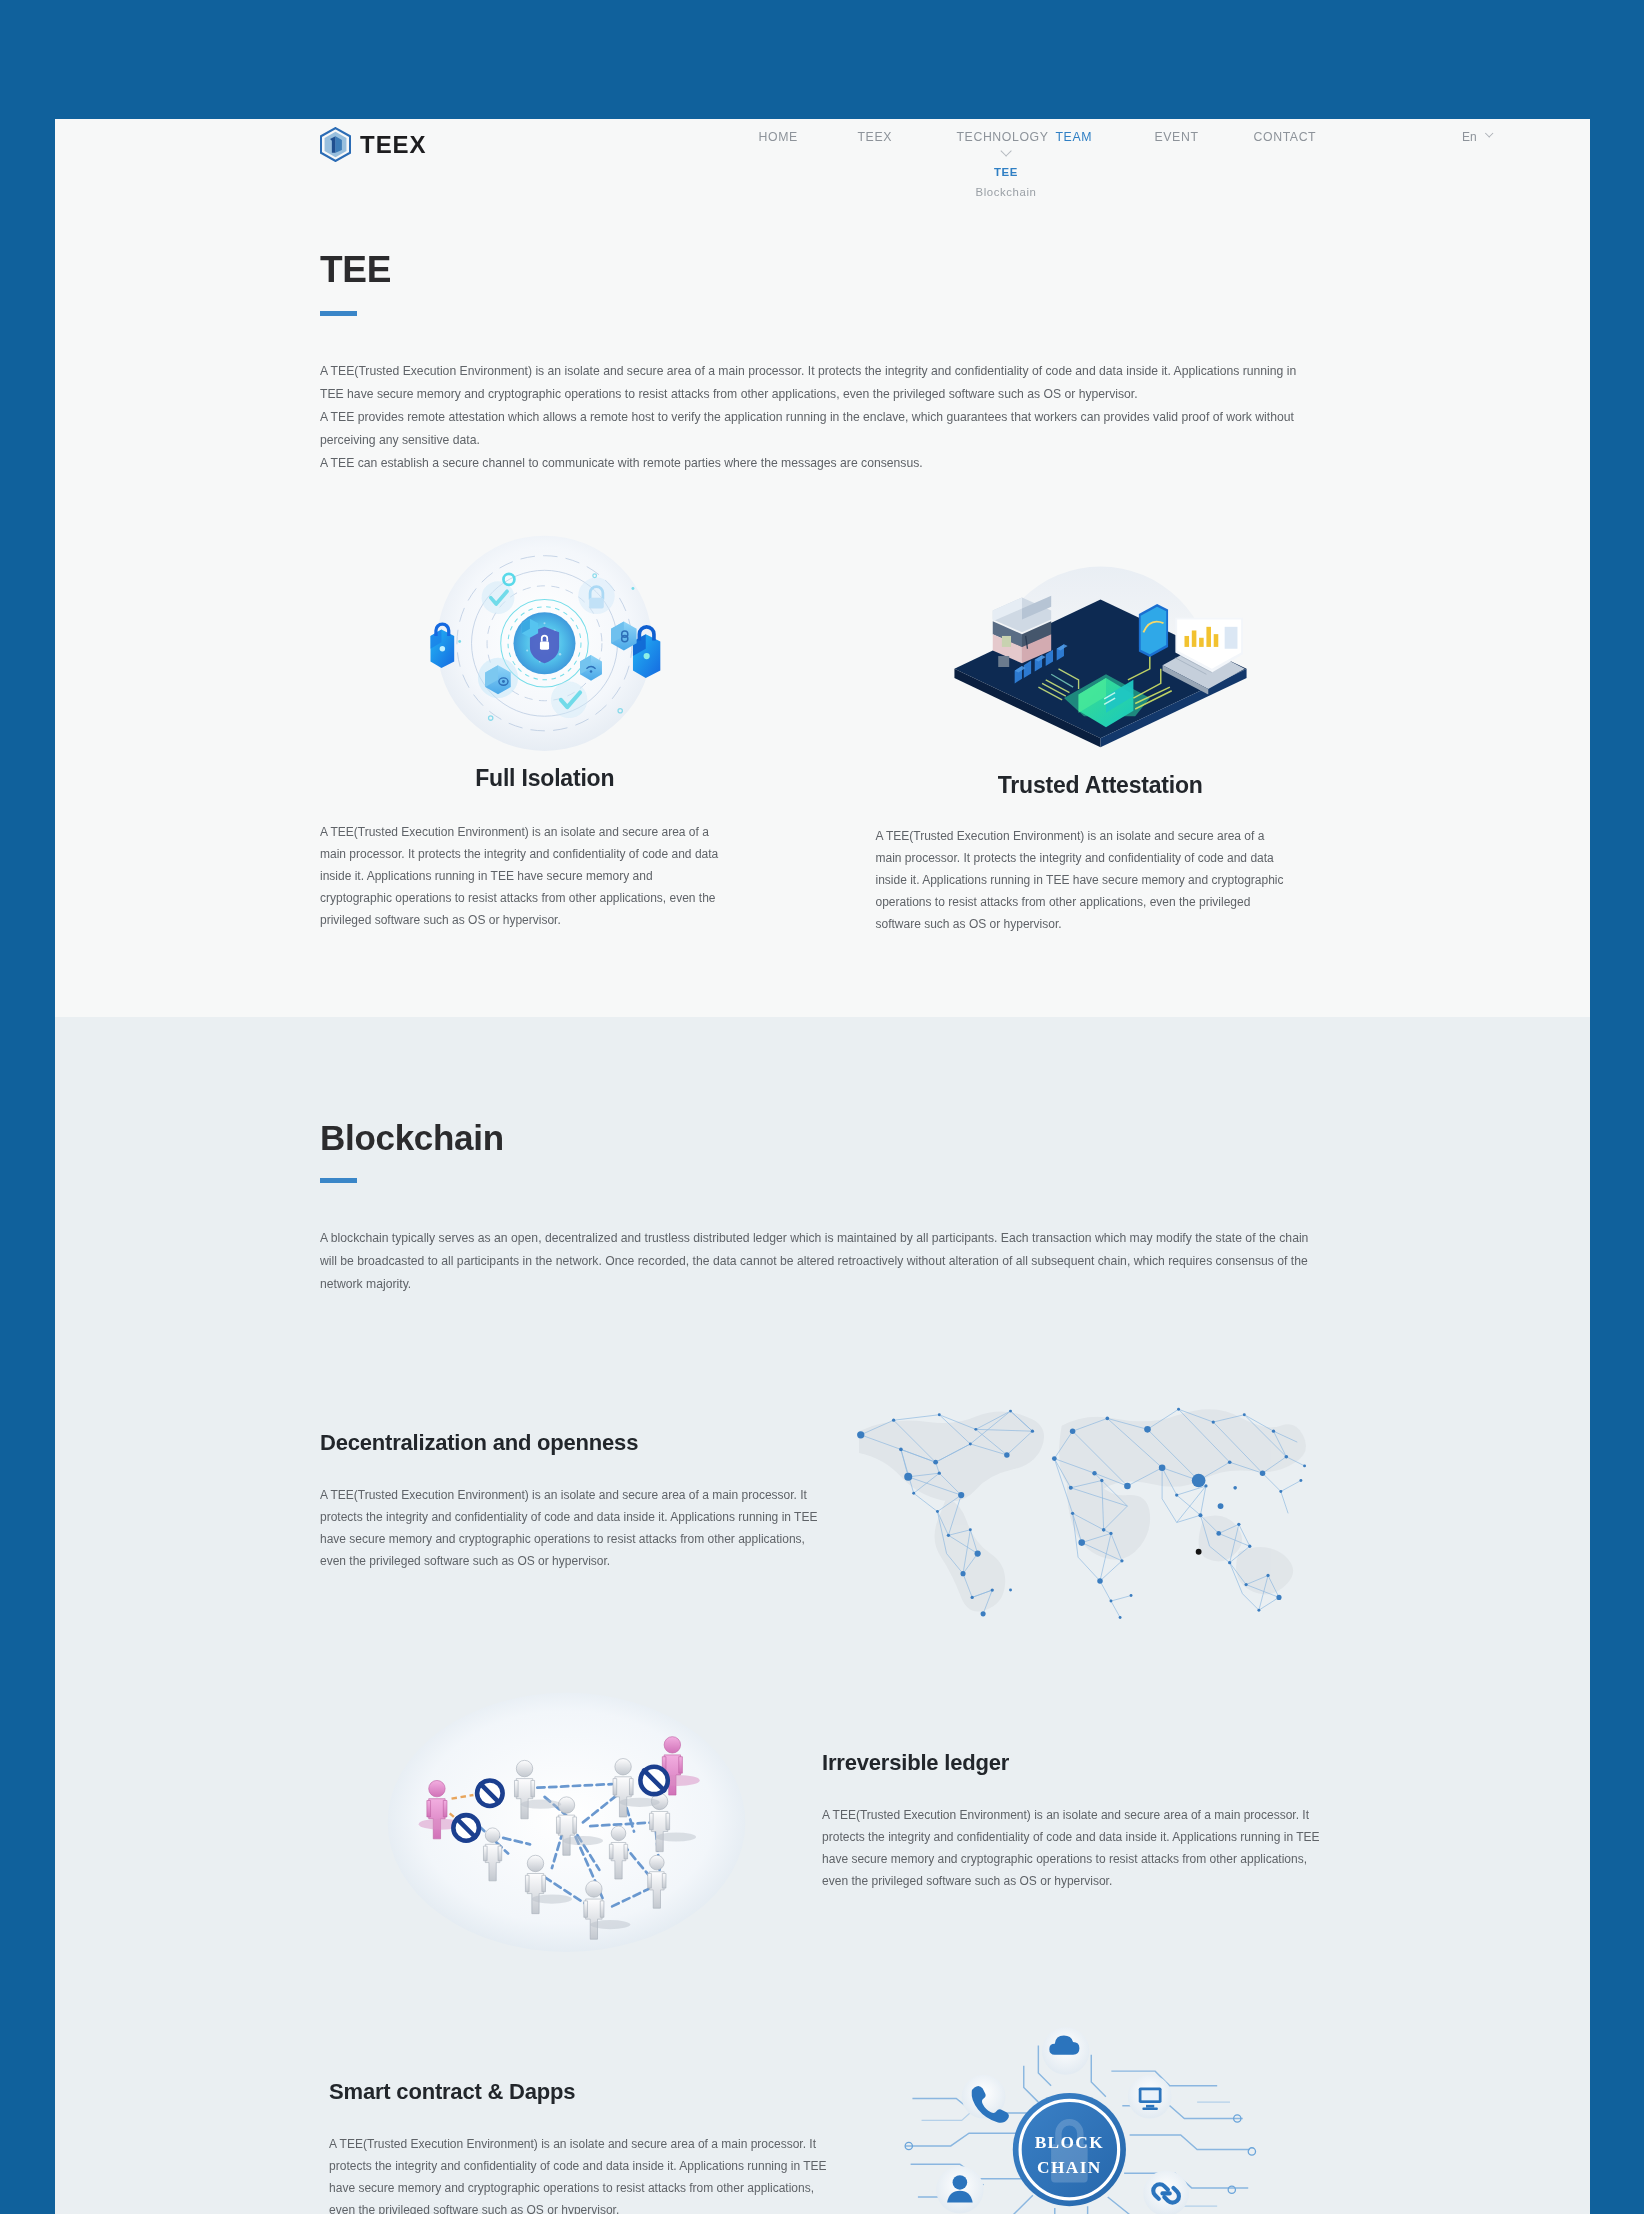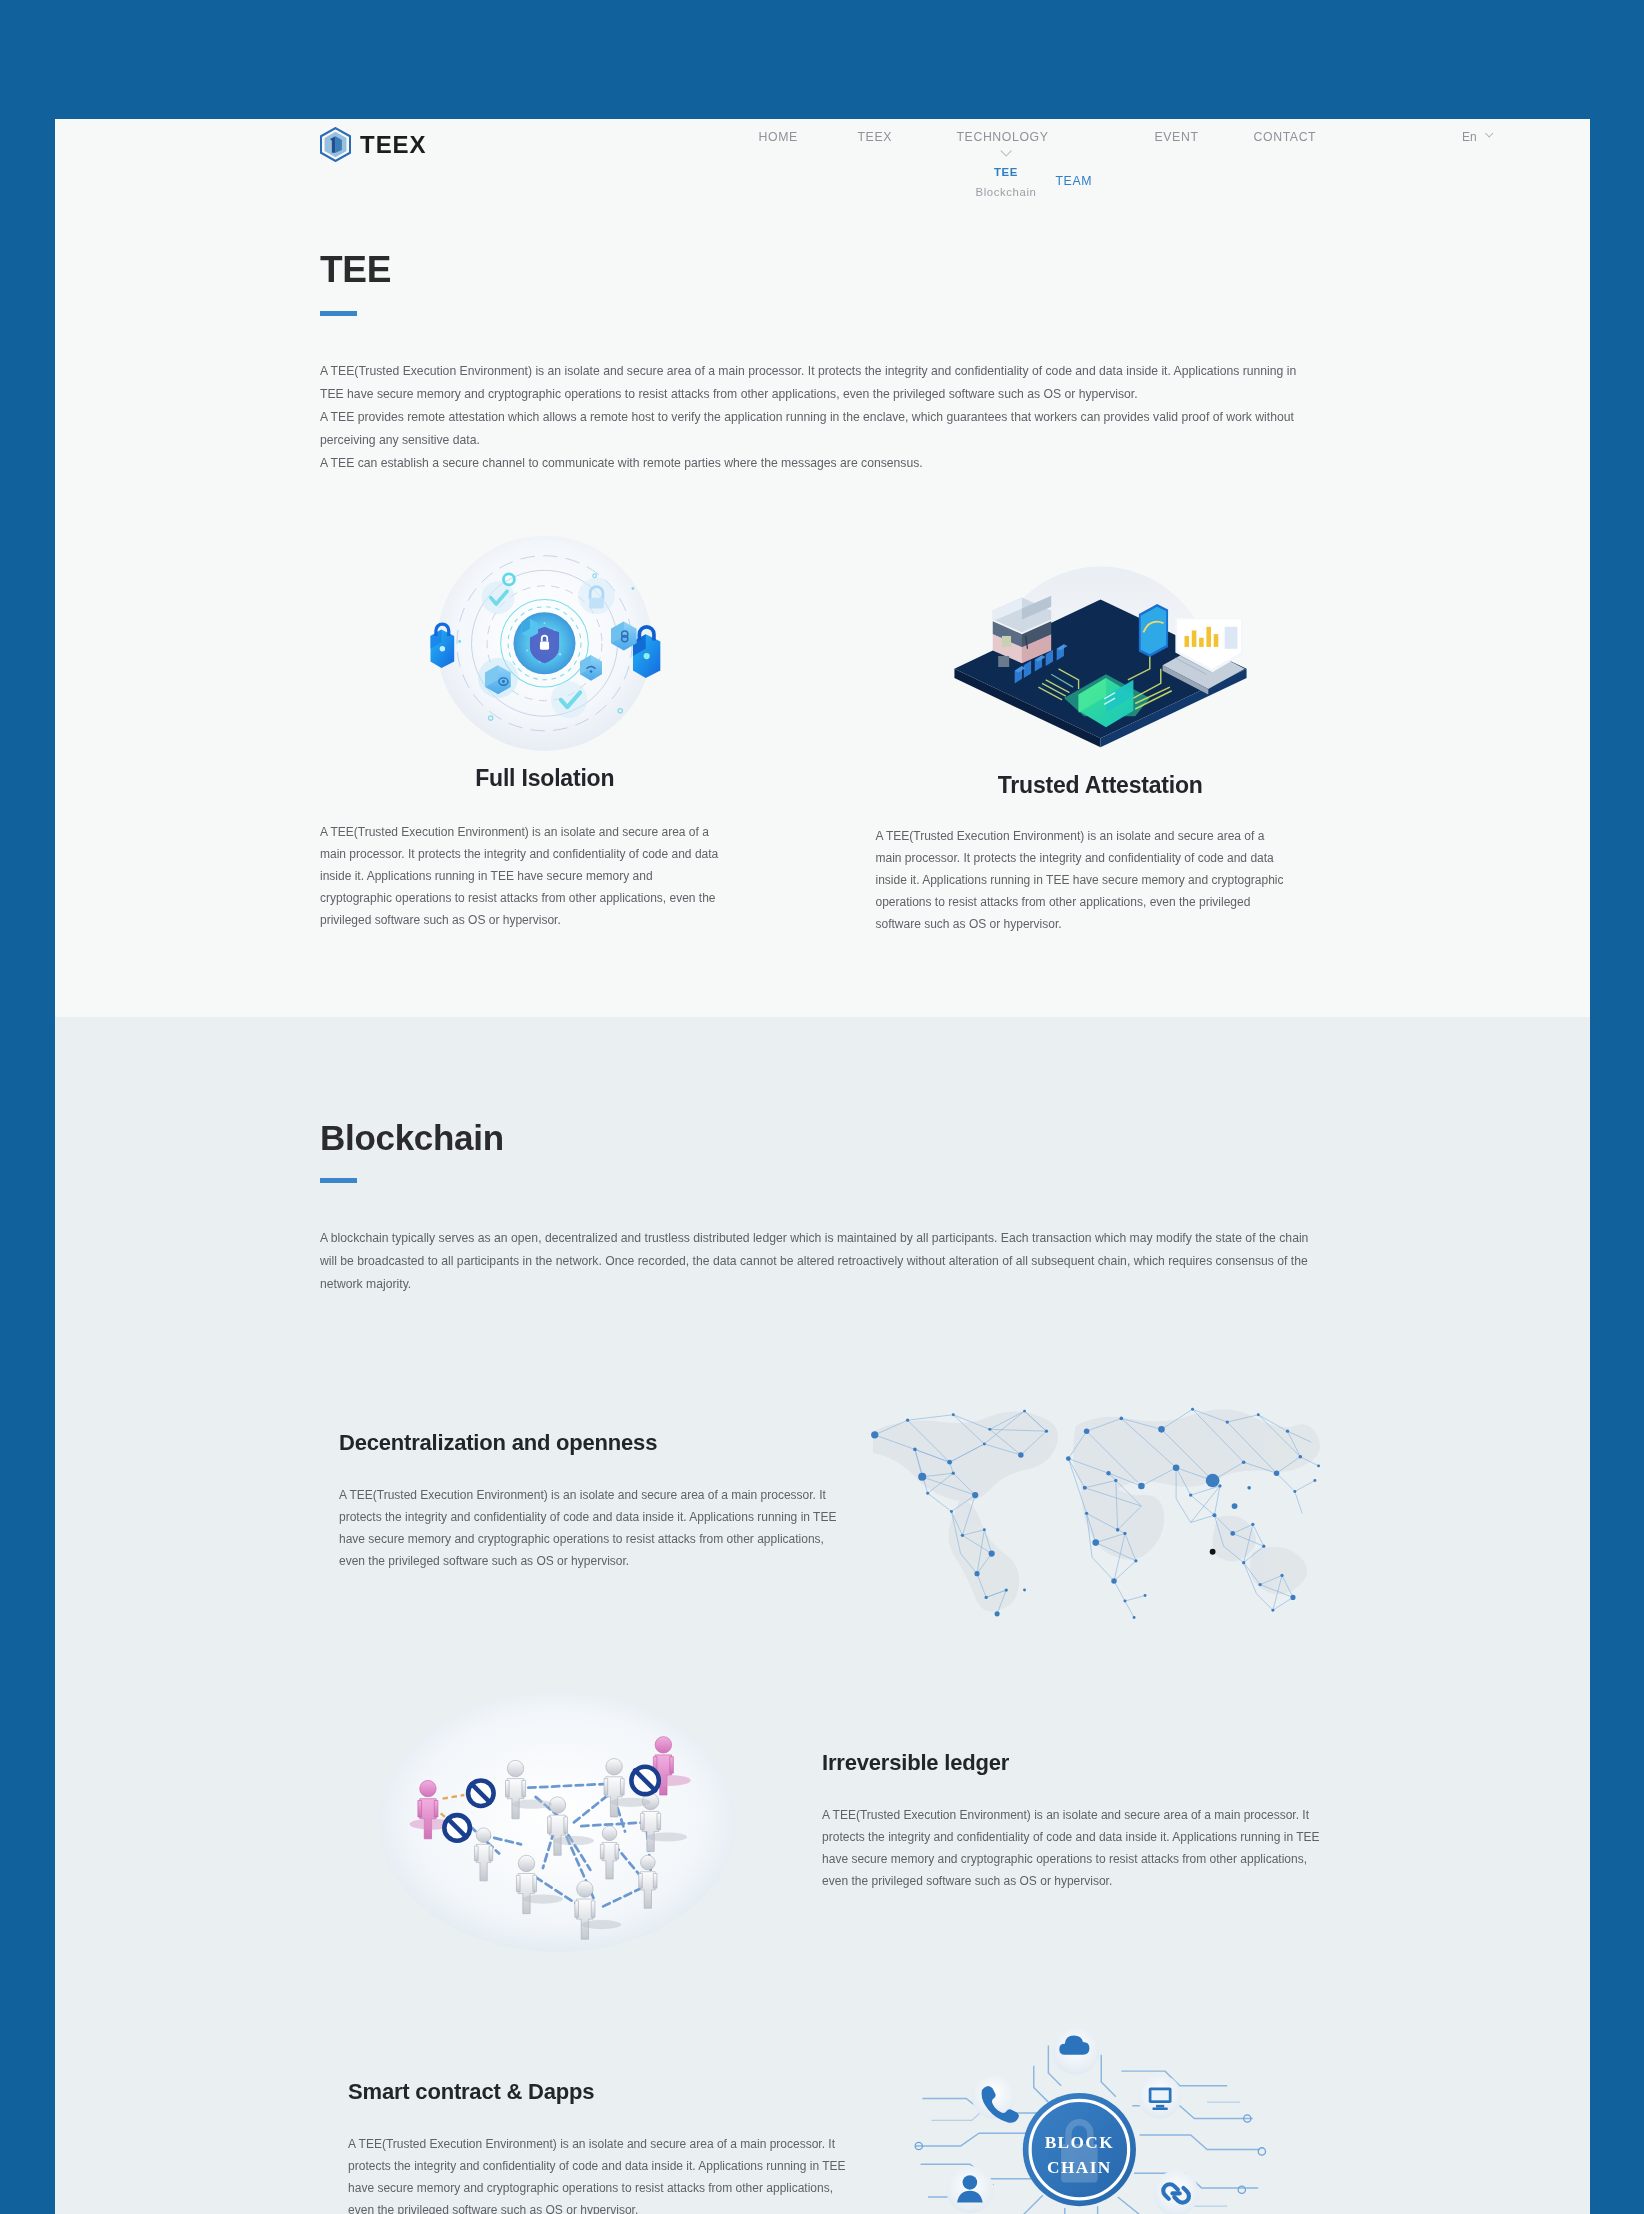--- a/index.html
+++ b/index.html
@@ -46,21 +46,21 @@
   }
   .nav-item {
     position: relative;
     width: 99px;
     font-size: 12.3px;
     letter-spacing: 0.6px;
     color: #8d939a;
     cursor: pointer;
     padding-top: 2.7px;
   }
-  .nav-item.active { color: #2f7fc4; margin-top: 44px; }
+  .nav-item.active { color: #2f7fc4; }
   .nav-sub {
     position: absolute;
     top: 20px; left: 0; right: 0;
     display: flex; flex-direction: column; align-items: center;
   }
   .chev {
     display: block;
     width: 8.2px; height: 8.2px;
     border-right: 1.3px solid #b4b9bf;
     border-bottom: 1.3px solid #b4b9bf;
@@ -117,21 +117,21 @@
     margin-top: 29px; font-size: 12px; line-height: 22px; color: #5f6368;
     width: 407px;
   }
   .card.c2 .card-figure { margin-bottom: -1.8px; }
   .card.c2 .card-title { margin-top: 14.6px; }
   .card.c2 .card-body { margin-top: 25.6px; width: 411px; }
 
   
   .row { display: flex; align-items: center; margin-top: 64px; }
   .row.r1 { margin-top: 82px; }
-  .row-text { width: 512px; margin-left: 19px; }
+  .row-text { width: 512px; }
   .row-text h3 {
     font-size: 22px; font-weight: 700; color: #22262b; letter-spacing: -0.2px;
   }
   .row-text p {
     margin-top: 27.4px; font-size: 12px; line-height: 22px; color: #5f6368;
     width: 507px;
   }
   .row-fig { flex: 1; display: flex; justify-content: center; align-items: center; }
   .r1 .row-text { padding-right: 18.3px; }
   .r2 .row-text { padding-left: 9.1px; }

